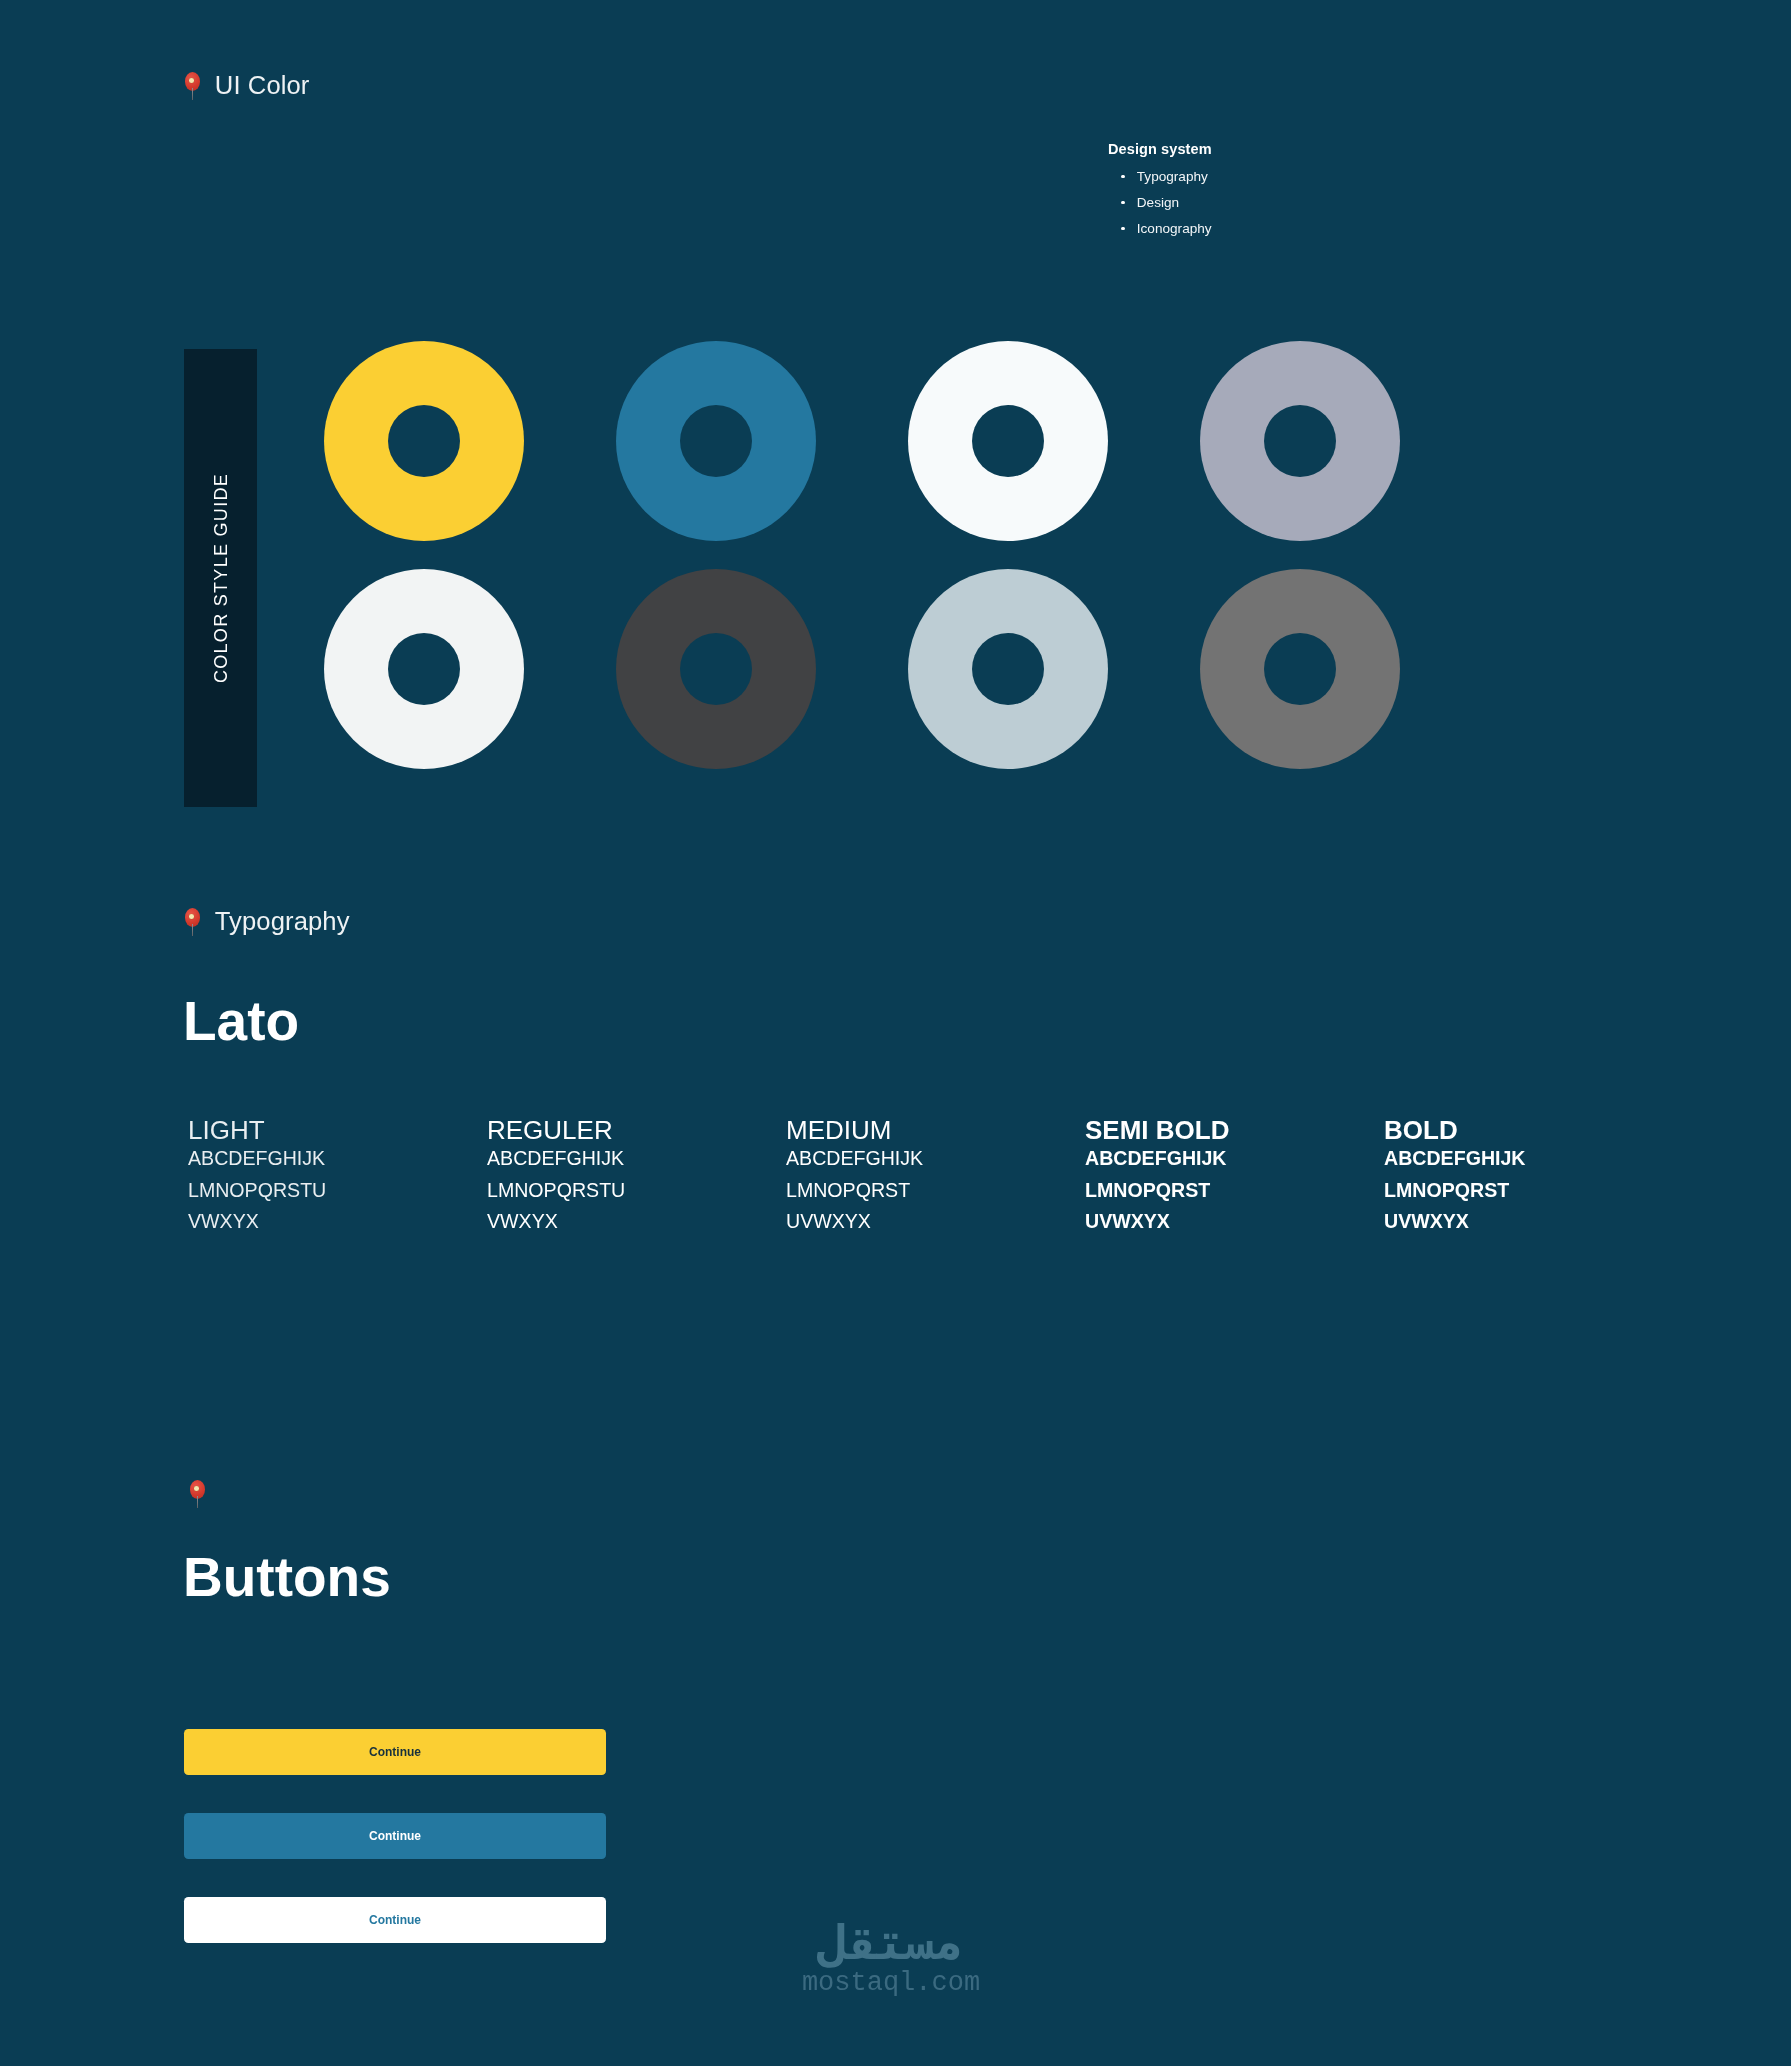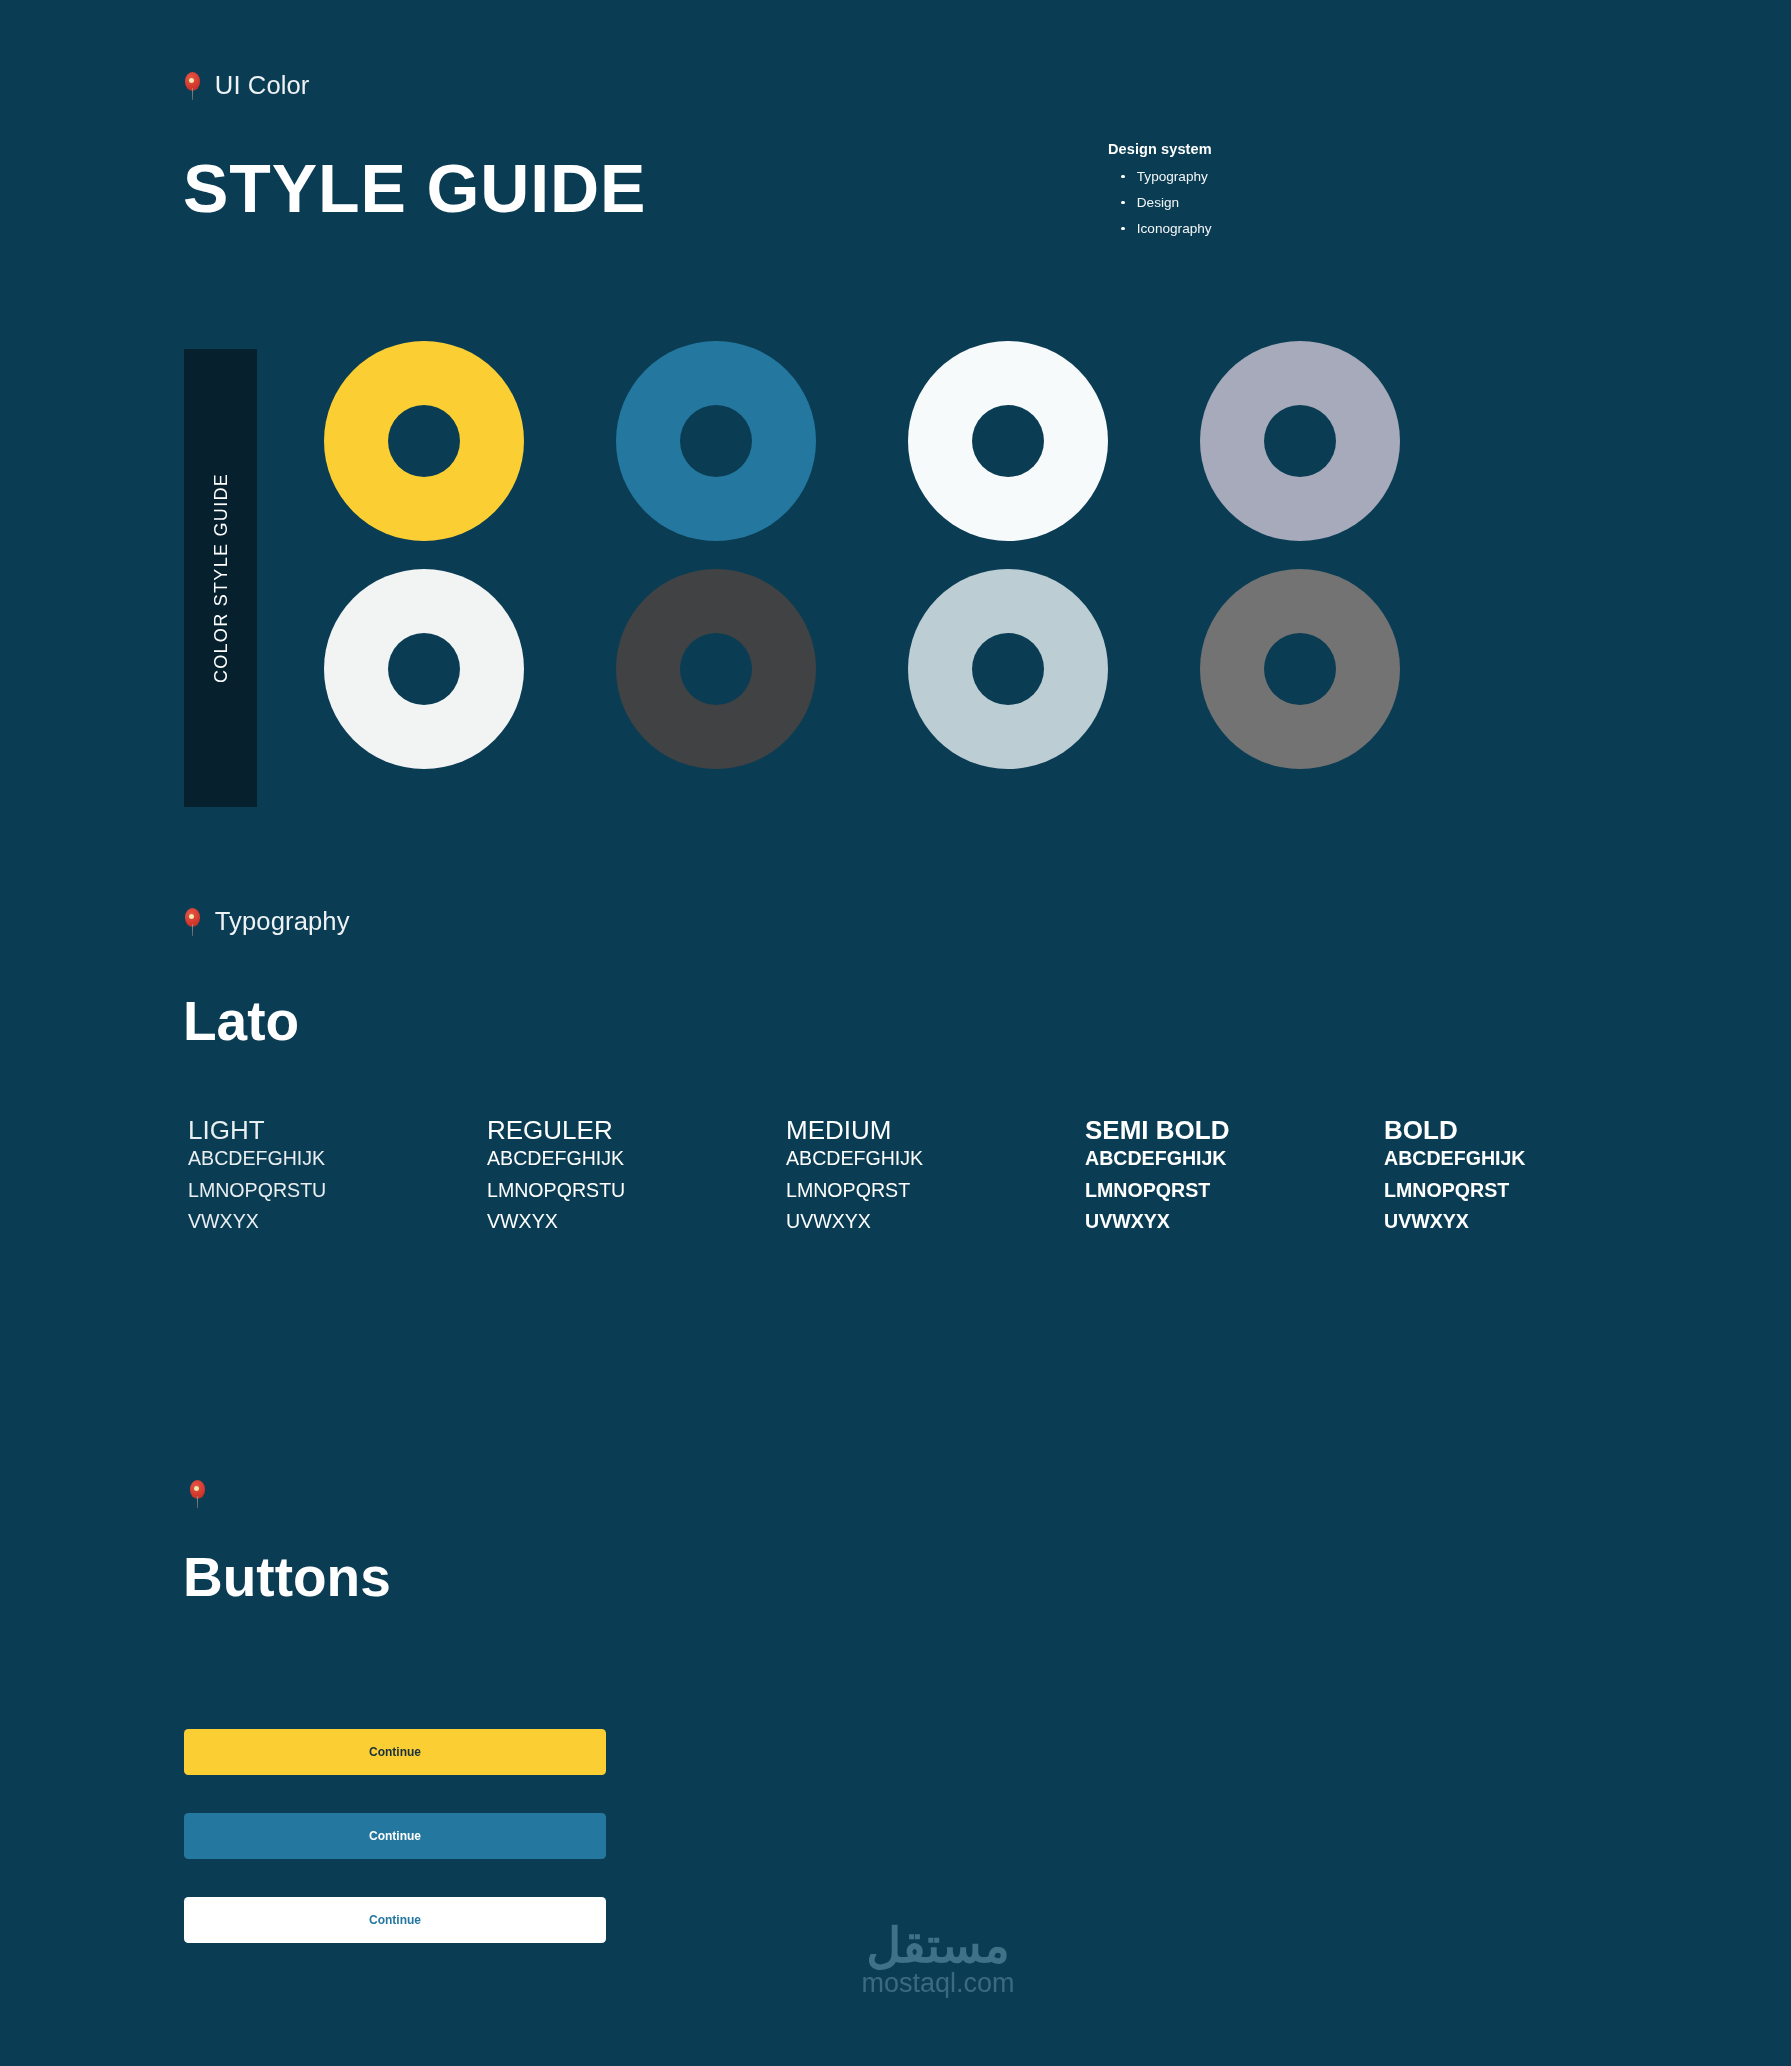--- a/index.html
+++ b/index.html
@@ -249,26 +249,27 @@
     cursor: pointer;
     font-family: Liberation Sans, sans-serif;
   }
   .btn-primary   { background: #fbcf33; color: #18313c; }
   .btn-secondary { background: #2478a0; color: #ffffff; }
   .btn-tertiary  { background: #ffffff; color: #2478a0; }
 
   
   .watermark {
     position: absolute;
-    left: 827px;
+    left: 780px;
     top: 1921px;
     width: 222px;
     text-align: center;
     color: #3e6d83;
     user-select: none;
+    font-family: Liberation Mono, monospace;
   }
   .watermark .wm-ar {
     font-size: 48px;
     font-weight: bold;
     line-height: 1.05;
     color: #3f7187;
     direction: rtl;
   }
   .watermark .wm-en {
     font-size: 27px;
@@ -285,21 +286,20 @@
 
   <div class="header-eyebrow">
     <span class="pin-icon">
       <span class="pin-head"></span>
       <span class="pin-dot"></span>
       <span class="pin-needle"></span>
     </span>
     <span class="eyebrow-text">UI Color</span>
   </div>
 
-  <div class="big-title">STYLE GUIDE</div>
 
   <div class="design-system">
     <h3>Design system</h3>
     <ul class="ds-list">
       <li>
         <span class="bullet"></span>
         <span>Typography</span>
       </li>
       <li>
         <span class="bullet"></span>

